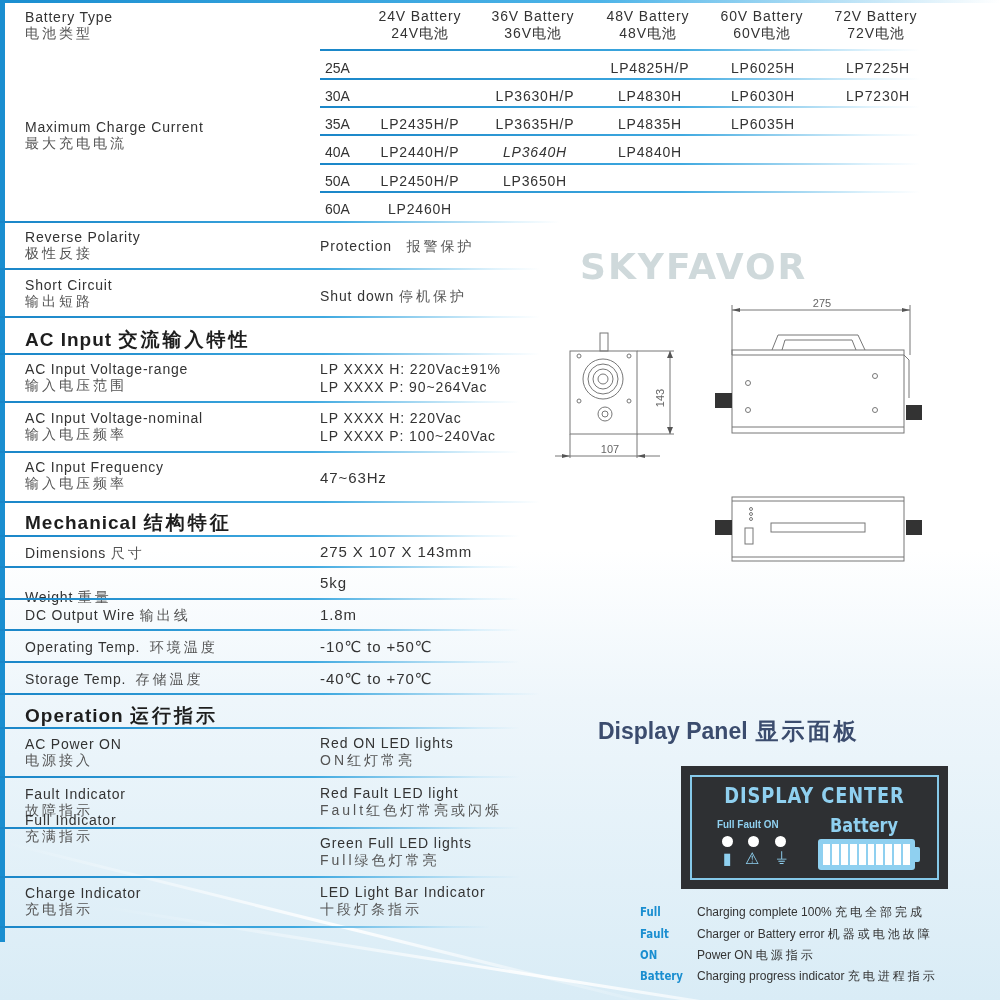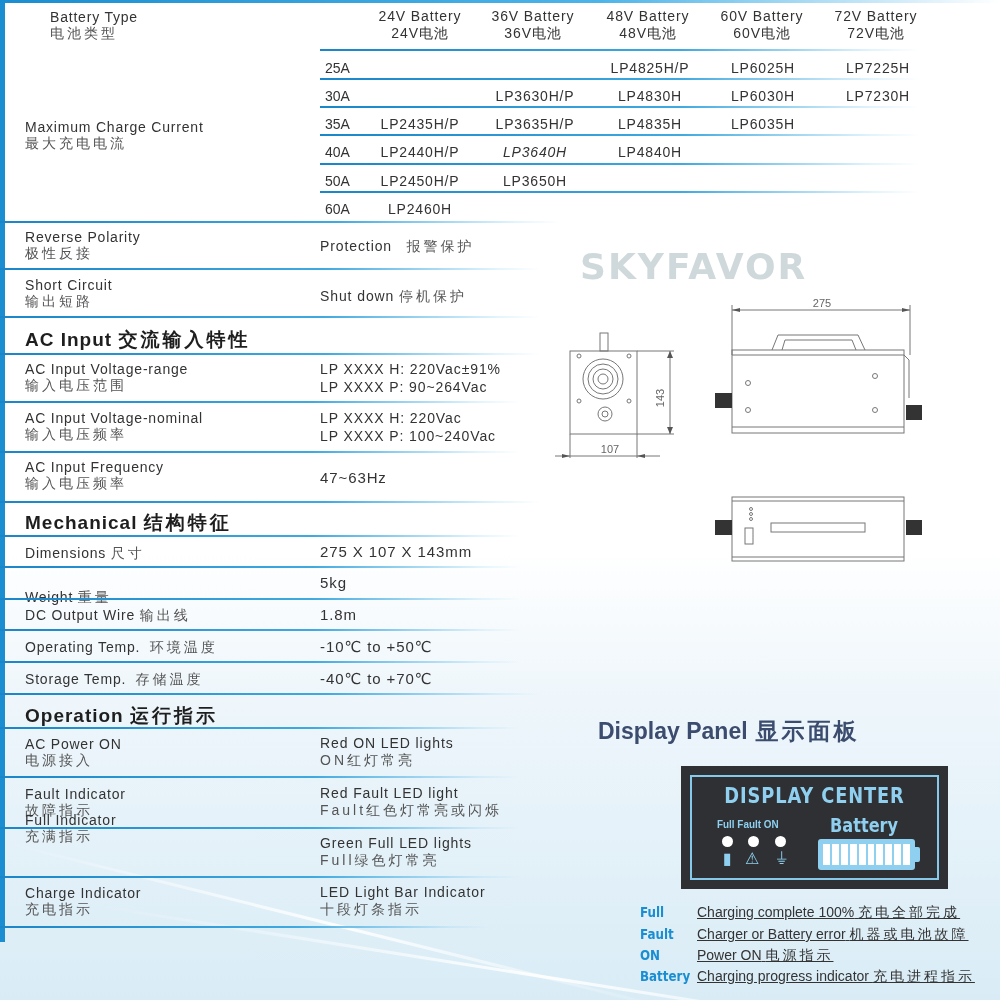--- a/index.html
+++ b/index.html
@@ -41,35 +41,35 @@
   .panel-inner { position: absolute; left: 9px; top: 9px; width: 249px; height: 105px; border: 2px solid #86c9ea; }
   .dc-title { position: absolute; left: 0; width: 100%; top: 7px; text-align: center; font-size: 21px; font-weight: bold; color: #8fd0f0; letter-spacing: 1px; font-family: "DejaVu Sans", sans-serif; transform: scaleX(0.85); }
   .leds-lbl { position: absolute; left: 25px; top: 41px; font-size: 11px; font-weight: bold; color: #8fd0f0; letter-spacing: 0; transform: scaleX(0.9); transform-origin: left; }
   .led { position: absolute; top: 59px; width: 11px; height: 11px; border-radius: 50%; background: #ffffff; }
   .ico { position: absolute; top: 74px; color: #8fd0f0; font-size: 16px; line-height: 16px; }
   .bat-lbl { position: absolute; left: 138px; top: 37px; font-size: 19px; font-weight: bold; color: #8fd0f0; font-family: "DejaVu Sans", sans-serif; transform: scaleX(0.85); transform-origin: left; }
   .bat { position: absolute; left: 126px; top: 62px; width: 97px; height: 31px; background: #8fd0f0; border-radius: 3px; padding: 5px 5px; display: flex; gap: 2px; }
   .bat-nub { position: absolute; left: 223px; top: 70px; width: 5px; height: 15px; background: #8fd0f0; border-radius: 0 2px 2px 0; }
   .seg { flex: 1; background: #ffffff; }
 
-  .legend { position: absolute; left: 640px; font-size: 14px; color: #333; white-space: nowrap; text-decoration: underline; }
+  .legend { position: absolute; left: 640px; font-size: 12px; color: #333; white-space: nowrap; }
   .legend .key { display: inline-block; width: 57px; font-weight: bold; color: #1a8ed0; font-family: "DejaVu Sans", sans-serif; transform: scaleX(0.85); transform-origin: left; }
   .legend .cn { letter-spacing: 3px; }
 
   svg { position: absolute; overflow: visible; }
 </style>
 </head>
 <body>
 
 <div class="streak" style="left:0;top:840px;width:700px;transform:rotate(14deg);"></div>
 <div class="streak" style="left:100px;top:905px;width:900px;transform:rotate(9deg);"></div>
 <div class="top-rule"></div>
 <div class="left-rule"></div>
 
-<div class="lbl" style="left:25px;top:9px;margin-left:25px;">
+<div class="lbl" style="left:25px;top:9px;">
   <span>Battery Type</span>
   <span class="cn">电池类型</span>
 </div>
 <div class="colhead" style="left:365px;">
     <div>24V Battery</div>
     <div>24V电池</div>
   </div>
 <div class="colhead" style="left:478px;">
     <div>36V Battery</div>
     <div>36V电池</div>

